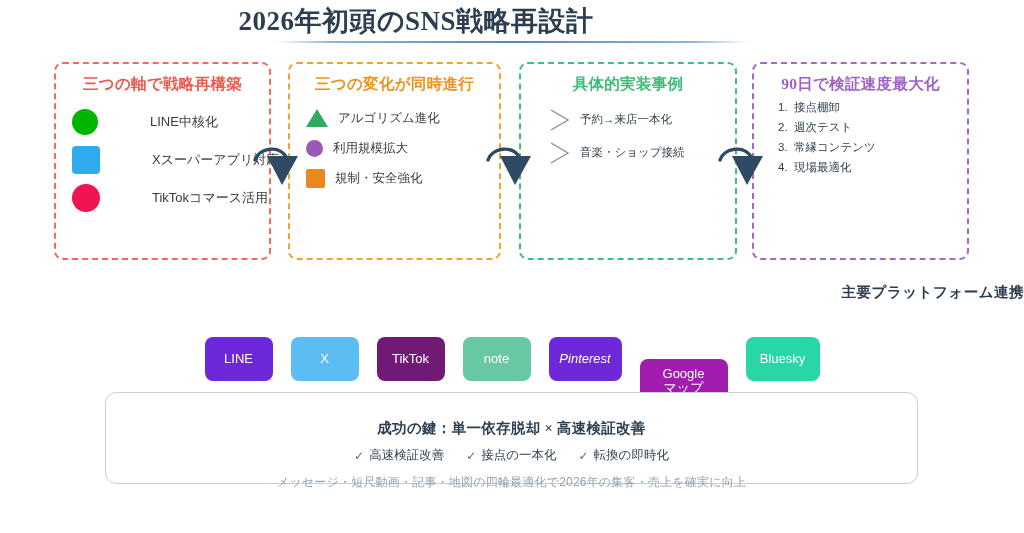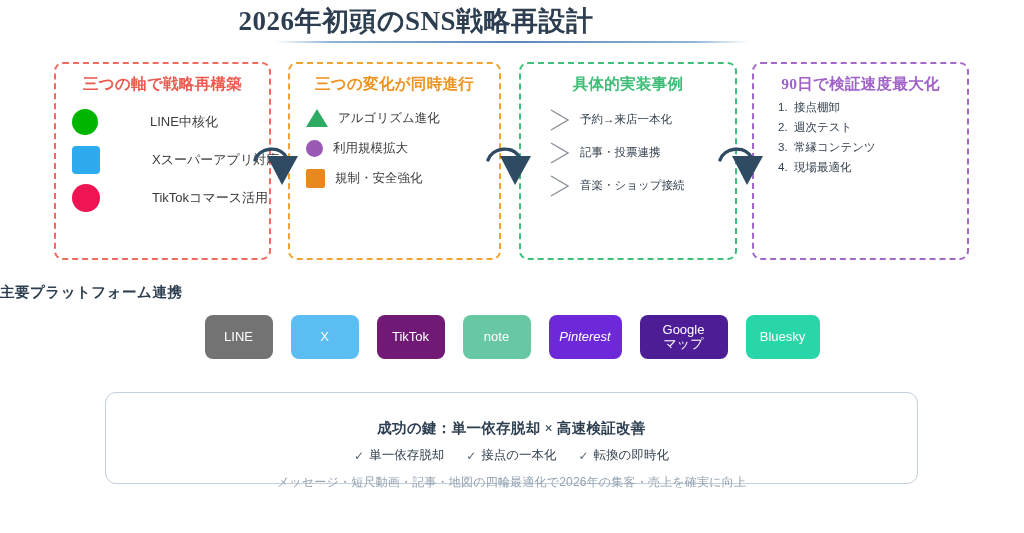--- a/index.html
+++ b/index.html
@@ -123,21 +123,21 @@
     width:70px; height:58px;
     pointer-events:none;
   }
   #conn-1{ left:253px; }
   #conn-2{ left:486px; }
   #conn-3{ left:718px; }
 
   
   .plat-heading{
     position:absolute; left:0; top:283px; width:1024px;
-    text-align:left;
+    text-align:right;
     font-family:"Liberation Serif","DejaVu Serif",serif;
     font-weight:bold;
     font-size:14.5px;
     color:#2c3e50;
     letter-spacing:.5px;
   }
   .badges{
     position:absolute; left:0; top:315px; width:1024px;
     display:flex; justify-content:center; align-items:center;
     gap:18px;
@@ -243,28 +243,20 @@
           </svg>
       </span>
       <span class="chev-label">予約→来店一本化</span>
     </div>
     <div class="chev-row">
       <span class="chev">
         <svg width="26" height="26" viewBox="0 0 26 26">
             <polyline points="4,3 21,13 4,23" fill="none" stroke="#8a9099" stroke-width="1.4"></polyline>
           </svg>
       </span>
-      <span class="chev-label">記事・投票連携</span>
-    </div>
-    <div class="chev-row">
-      <span class="chev">
-        <svg width="26" height="26" viewBox="0 0 26 26">
-            <polyline points="4,3 21,13 4,23" fill="none" stroke="#8a9099" stroke-width="1.4"></polyline>
-          </svg>
-      </span>
       <span class="chev-label">音楽・ショップ接続</span>
     </div>
   </div>
 </div>
 
 <div class="card" id="card-4">
   <div class="card-title">90日で検証速度最大化</div>
   <div class="card-body num-list">
     <div class="num-row">
       <span class="num-idx">1.</span>
@@ -299,36 +291,36 @@
 </div>
 <div class="connector" id="conn-3">
   <svg width="70" height="58" viewBox="0 0 70 58">
     <path d="M2,22 C6,10 26,6 34,20" fill="none" stroke="#2f4a63" stroke-width="3.4" stroke-linecap="round"></path>
     <polygon points="14,18 45,18 29,47" fill="#2f4a63"></polygon>
   </svg>
 </div>
 
 <div class="plat-heading">主要プラットフォーム連携</div>
 <div class="badges">
-  <div class="badge" style="width:68px;background:#737373;">LINE</div>
+  <div class="badge" style="width:68px;background:#6d28d9;">LINE</div>
   <div class="badge" style="width:68px;background:#5bbdf2;">X</div>
   <div class="badge" style="width:68px;background:#701a75;">TikTok</div>
   <div class="badge" style="width:68px;background:#69c8a4;">note</div>
   <div class="badge" style="width:73px;background:#6d28d9;font-style:italic;">Pinterest</div>
-  <div class="badge" style="width:88px;background:#4c1d95;">Google
+  <div class="badge" style="width:88px;background:#a21caf;margin-top:44px;">Google
 マップ</div>
   <div class="badge" style="width:74px;background:#29d6a8;">Bluesky</div>
 </div>
 
 <div class="footer">
   <div class="footer-title">成功の鍵：単一依存脱却 × 高速検証改善</div>
   <div class="footer-checks">
     <span class="chk-item">
       <span class="chk-glyph">✓</span>
-      <span>単一依存脱却</span>
+      <span>高速検証改善</span>
     </span>
     <span class="chk-item">
       <span class="chk-glyph">✓</span>
       <span>接点の一本化</span>
     </span>
     <span class="chk-item">
       <span class="chk-glyph">✓</span>
       <span>転換の即時化</span>
     </span>
   </div>

